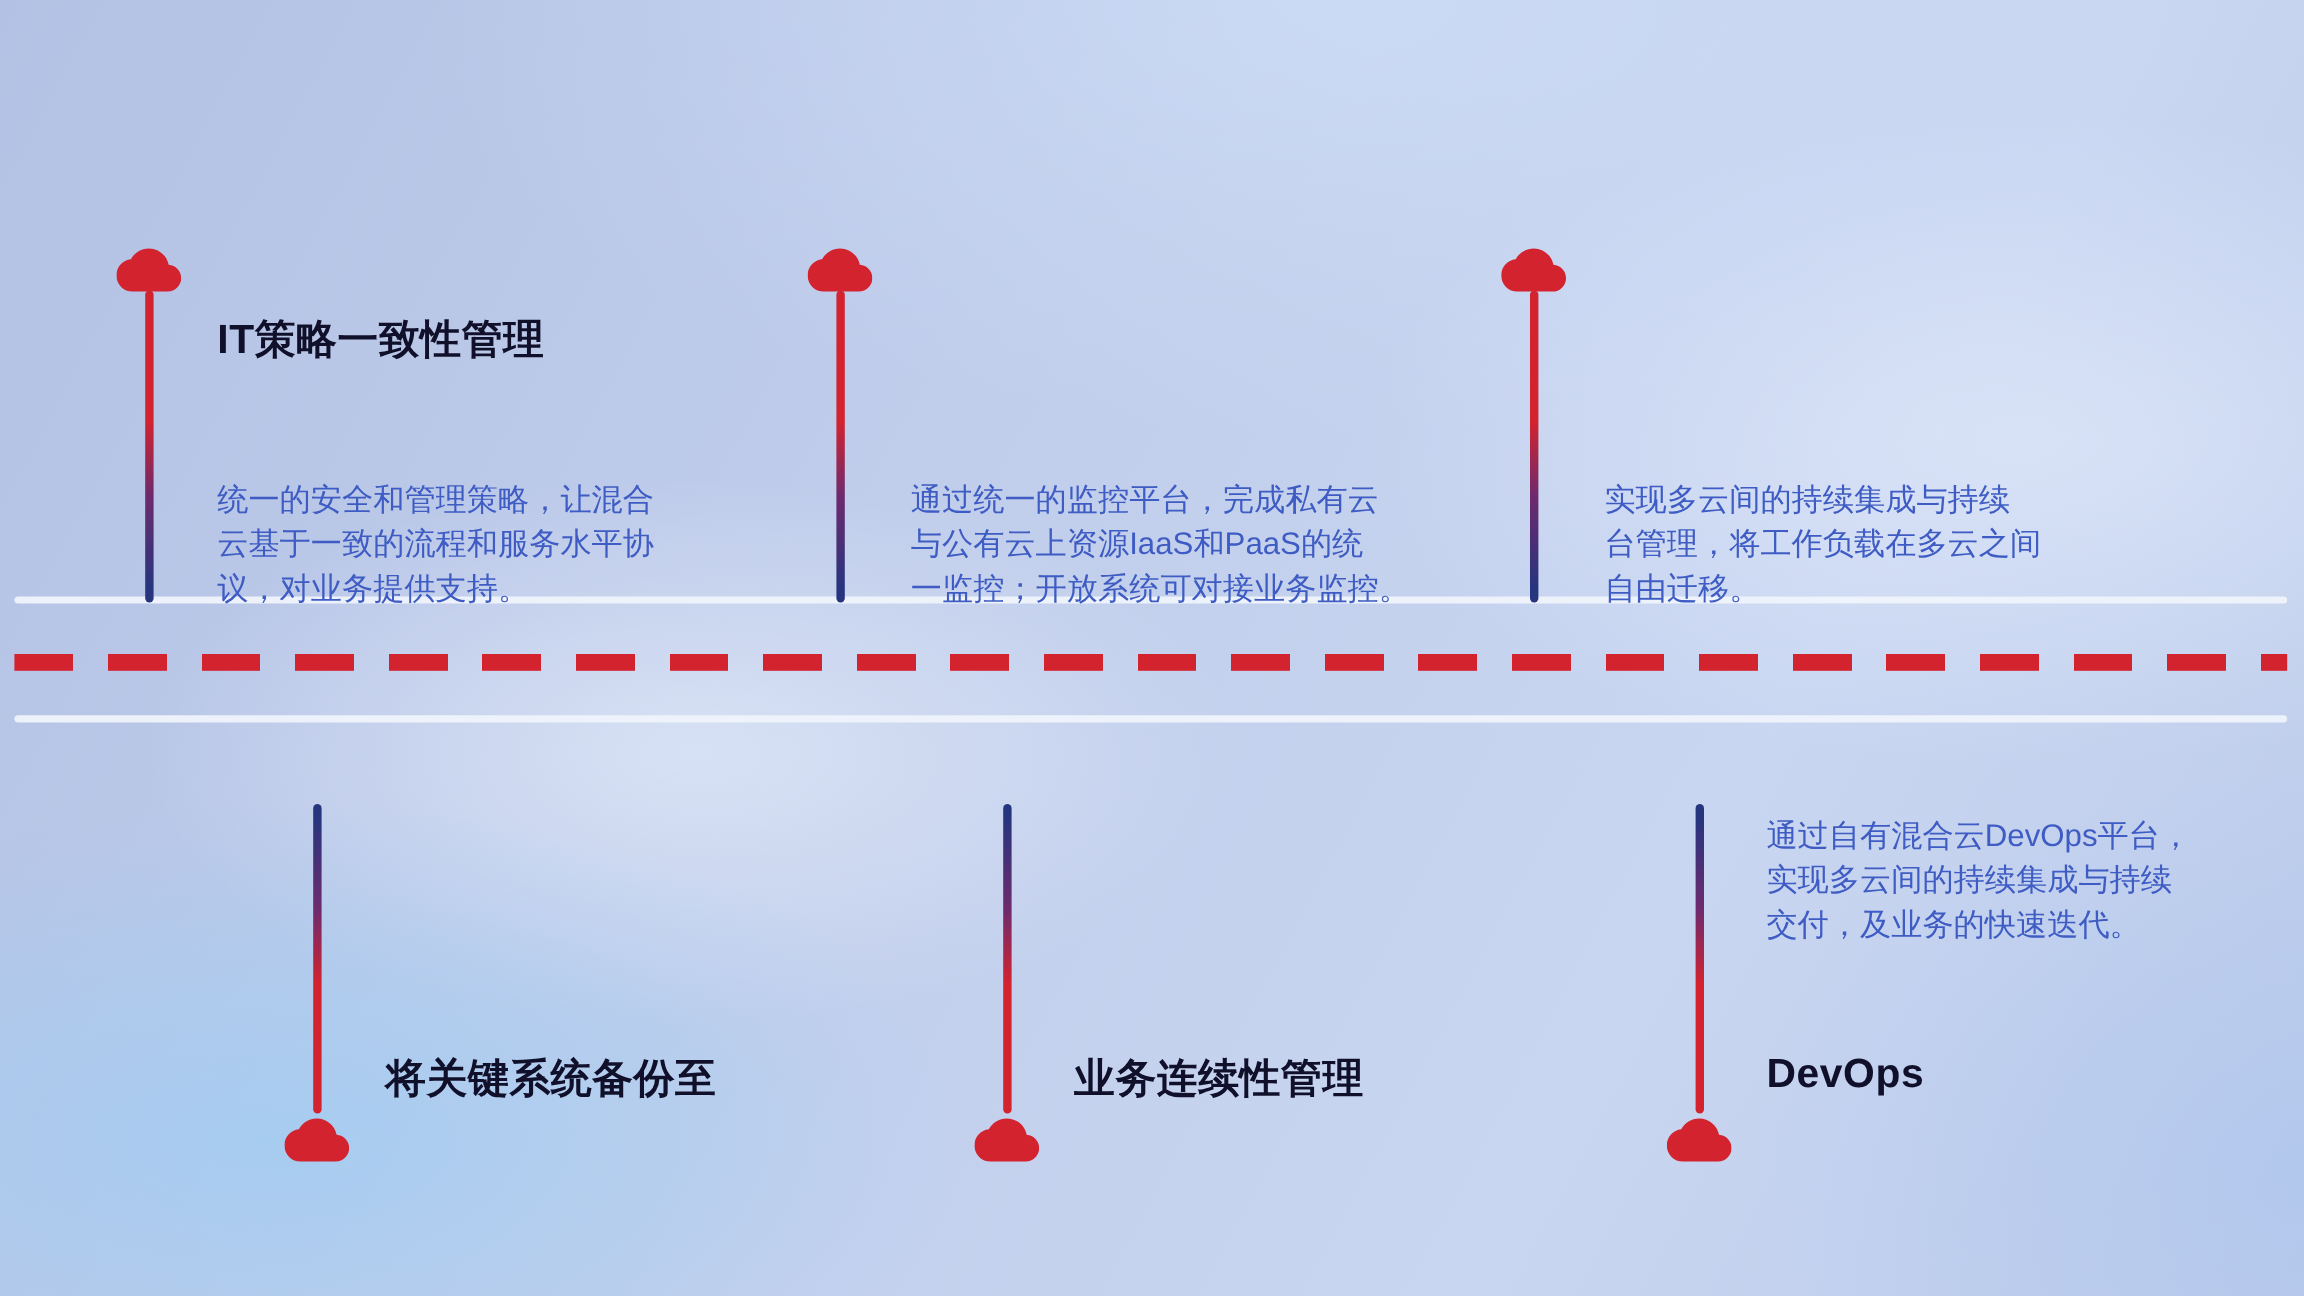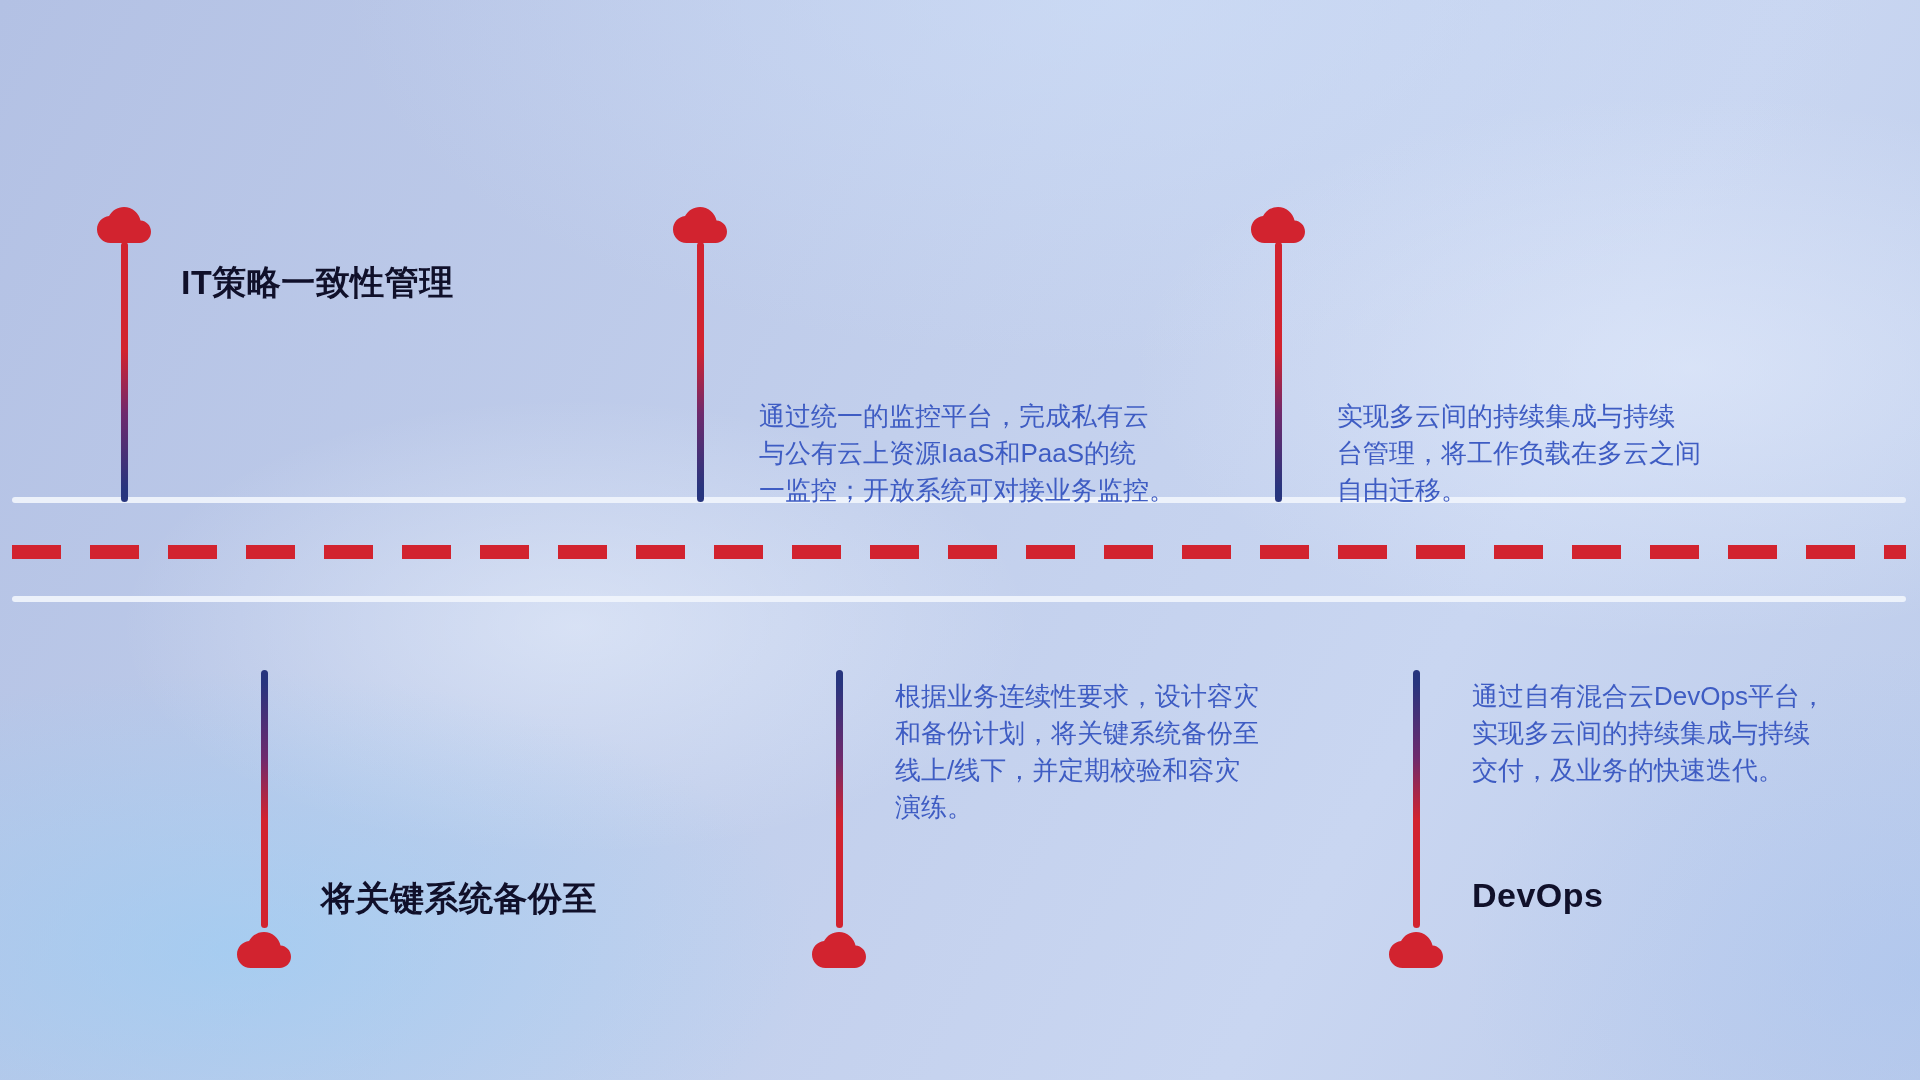--- a/index.html
+++ b/index.html
@@ -68,20 +68,23 @@
   <div class="hline bottom-line"></div>
 
   <section class="layer">
     <span class="cloud" style="left:97px;top:169px">
       <svg viewBox="0 4 24 16" aria-hidden="true">
           <path fill="currentColor" d="M19.35 10.04C18.67 6.59 15.64 4 12 4 9.11 4 6.6 5.64 5.35 8.04 2.34 8.36 0 10.91 0 14c0 3.31 2.69 6 6 6h13c2.76 0 5-2.24 5-5 0-2.64-2.05-4.78-4.65-4.96z"></path>
         </svg>
     </span>
     <span class="stem down" style="left:121px;top:206px;height:260px"></span>
     <h2 class="title" style="left:181px;top:224px">IT策略一致性管理</h2>
+    <p class="desc" style="left:181px;top:362px;width:560px">统一的安全和管理策略，让混合
+云基于一致的流程和服务水平协
+议，对业务提供支持。</p>
   </section>
 
   <section class="layer">
     <span class="cloud" style="left:673px;top:169px">
       <svg viewBox="0 4 24 16" aria-hidden="true">
           <path fill="currentColor" d="M19.35 10.04C18.67 6.59 15.64 4 12 4 9.11 4 6.6 5.64 5.35 8.04 2.34 8.36 0 10.91 0 14c0 3.31 2.69 6 6 6h13c2.76 0 5-2.24 5-5 0-2.64-2.05-4.78-4.65-4.96z"></path>
         </svg>
     </span>
     <span class="stem down" style="left:697px;top:206px;height:260px"></span>
     <p class="desc" style="left:759px;top:362px;width:560px">通过统一的监控平台，完成私有云
@@ -111,24 +114,21 @@
     <h2 class="title" style="left:321px;top:840px">将关键系统备份至</h2>
   </section>
 
   <section class="layer">
     <span class="stem up" style="left:836px;top:634px;height:258px"></span>
     <span class="cloud" style="left:812px;top:894px">
       <svg viewBox="0 4 24 16" aria-hidden="true">
           <path fill="currentColor" d="M19.35 10.04C18.67 6.59 15.64 4 12 4 9.11 4 6.6 5.64 5.35 8.04 2.34 8.36 0 10.91 0 14c0 3.31 2.69 6 6 6h13c2.76 0 5-2.24 5-5 0-2.64-2.05-4.78-4.65-4.96z"></path>
         </svg>
     </span>
-    <p class="desc" style="left:895px;top:642px;width:560px">根据业务连续性要求，设计容灾
-和备份计划，将关键系统备份至
-线上/线下，并定期校验和容灾
-演练。</p>
+    <h2 class="title" style="left:895px;top:840px">业务连续性管理</h2>
   </section>
 
   <section class="layer">
     <span class="stem up" style="left:1413px;top:634px;height:258px"></span>
     <span class="cloud" style="left:1389px;top:894px">
       <svg viewBox="0 4 24 16" aria-hidden="true">
           <path fill="currentColor" d="M19.35 10.04C18.67 6.59 15.64 4 12 4 9.11 4 6.6 5.64 5.35 8.04 2.34 8.36 0 10.91 0 14c0 3.31 2.69 6 6 6h13c2.76 0 5-2.24 5-5 0-2.64-2.05-4.78-4.65-4.96z"></path>
         </svg>
     </span>
     <p class="desc" style="left:1472px;top:642px;width:448px">通过自有混合云DevOps平台，

